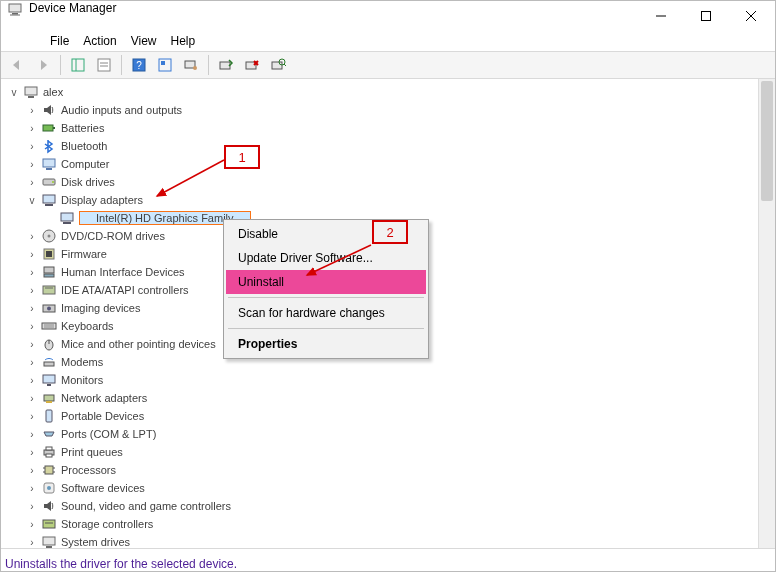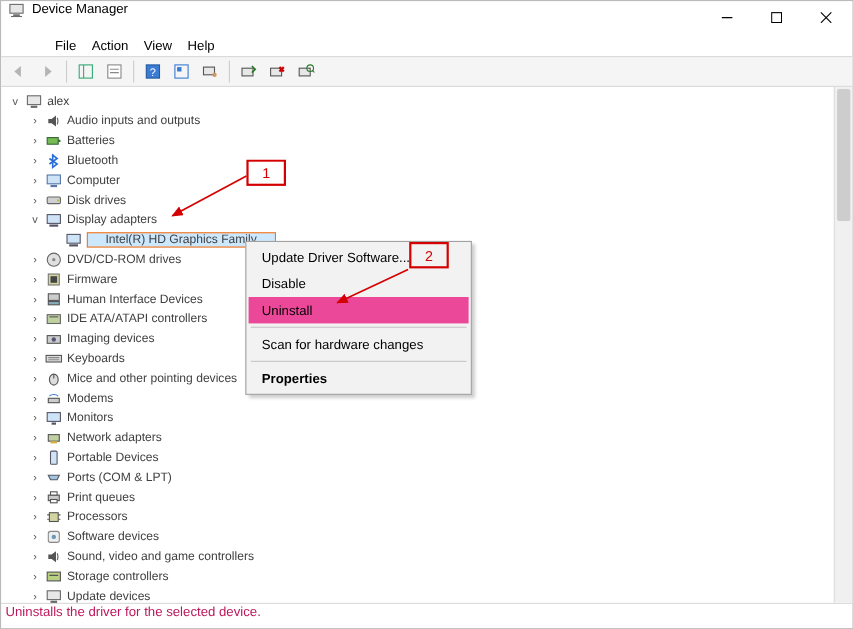--- a/index.html
+++ b/index.html
@@ -21,21 +21,21 @@
   .scrollbar-stub .thumb { position:absolute; left:2px; right:2px; top:2px; height:120px; background:#cdcdcd; border-radius:2px; }
   ul.tv { list-style:none; }
   ul.tv ul { list-style:none; padding-left: 18px; }
   li.node { white-space:nowrap; }
   .row { display:flex; align-items:center; height:18px; }
   .expander { width:14px; height:14px; display:flex; align-items:center; justify-content:center; color:#555; font-size:10px; }
   .gap14 { width:14px; }
   .ic { width:16px; height:16px; margin:0 4px 0 2px; display:flex; align-items:center; justify-content:center; }
   .lbl { font-size:11px; color:#404040; }
   .lbl.sel { background:#cce8ff; border:1px solid #f97316; padding:0 16px; }
-  .statusbar { height:23px; border-top:1px solid #d9d9d9; display:flex; align-items:flex-start; padding:0 4px; font-size:12px; color:#be185d; }
+  .statusbar { height:23px; border-top:1px solid #d9d9d9; display:flex; align-items:flex-end; padding:0 4px; font-size:12px; color:#4c1d95; }
   .ctxmenu { position:absolute; background:#f2f2f2; border:1px solid #a0a0a0; box-shadow:3px 3px 3px rgba(0,0,0,.2); padding:2px; font-size:12px; z-index:5; }
   .ctxmenu .mi { padding:5px 20px 5px 12px; white-space:nowrap; }
   .ctxmenu .mi.hl { background:#ec4899; }
   .ctxmenu .mi.bold { font-weight:bold; }
   .ctxmenu .msep { height:1px; background:#c5c5c5; margin:3px 2px; }
   .callout { position:absolute; border:2px solid #d40000; color:#d40000; font-size:13px; width:36px; height:24px; display:flex; align-items:center; justify-content:center; z-index:10; background:#fff0; font-weight:400; }
   .arrow { position:absolute; z-index:9; }
 </style>
 </head>
 <body>
@@ -450,39 +450,39 @@
             </li>
           <li class="node">
               <div class="row">
                 <span class="expander">›</span>
                 <span class="ic">
                   <svg width="16" height="16" viewBox="0 0 16 16">
                     <rect x="2" y="3" width="12" height="8" fill="#e7e7e7" stroke="#6a6a6a"></rect>
                     <rect x="5" y="12" width="6" height="2" fill="#6a6a6a"></rect>
                   </svg>
                 </span>
-                <span class="lbl">Update devices</span>
+                <span class="lbl">System drives</span>
               </div>
             </li>
         </ul>
       </li>
     </ul>
   </div>
   <div class="scrollbar-stub">
       <div class="thumb"></div>
     </div>
 </div>
 
 <div class="statusbar">
   <span>Uninstalls the driver for the selected device.</span>
 </div>
 
 <div class="ctxmenu" style="left:222px; top:218px; width:206px;">
+  <div class="mi">Disable</div>
   <div class="mi">Update Driver Software...</div>
-  <div class="mi">Disable</div>
   <div class="mi hl">Uninstall</div>
   <div class="msep"></div>
   <div class="mi">Scan for hardware changes</div>
   <div class="msep"></div>
   <div class="mi bold">Properties</div>
 </div>
 
 <div class="callout" style="left:223px; top:144px;">1</div>
 <svg class="arrow" style="left:150px; top:155px;" width="78" height="48">
   <defs>

